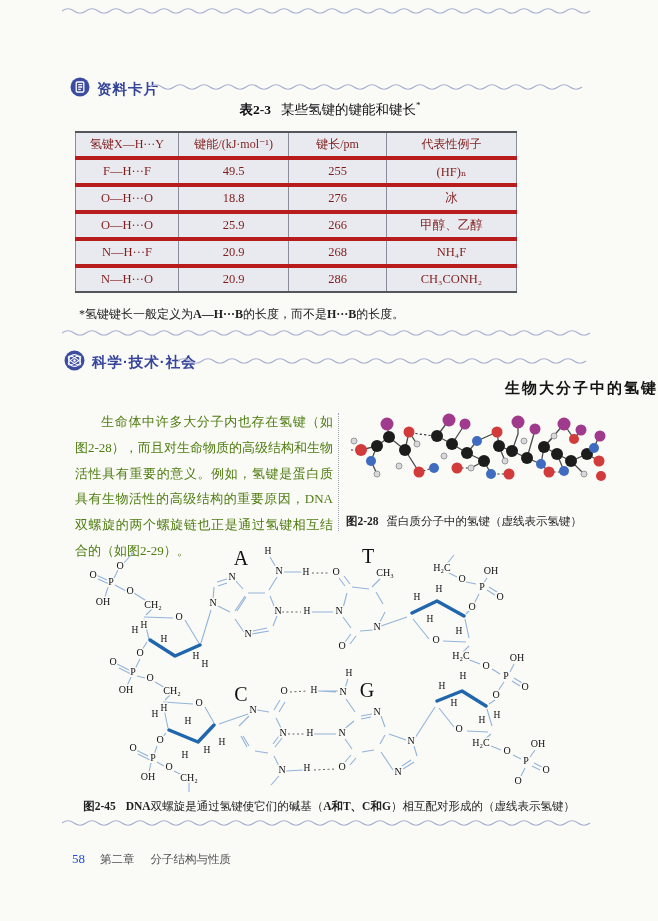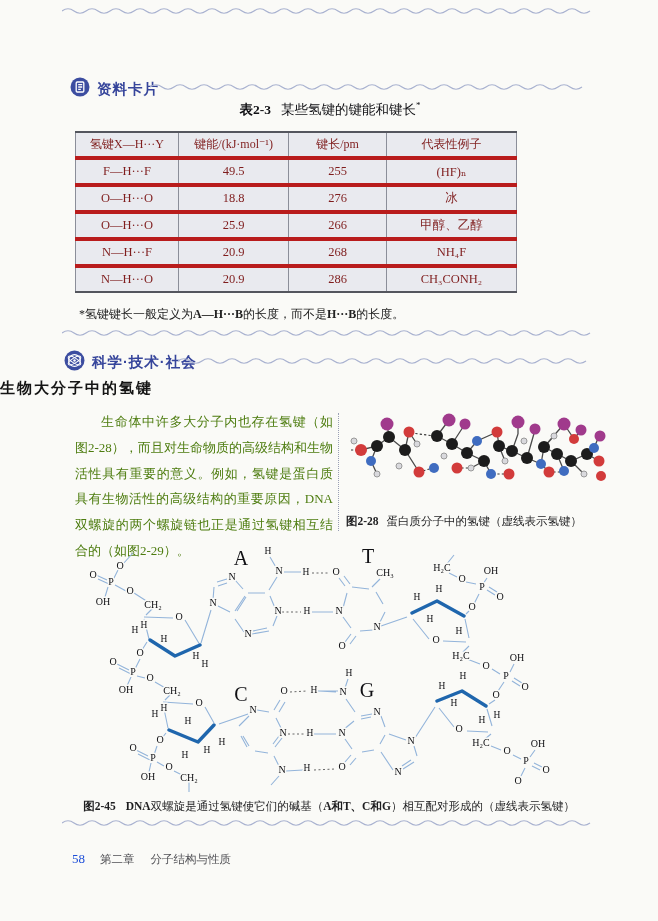--- a/index.html
+++ b/index.html
@@ -14,21 +14,21 @@
              font-size:13.5px;color:#101014;}
   .tbl-title b{margin-right:10px;}
   table.data{position:absolute;left:75px;top:131px;width:442px;border-collapse:collapse;
              background:#e9eaef;font-size:12.5px;color:#7f1d1d;
              border-top:2px solid #54565e;border-bottom:2px solid #54565e;}
   table.data th,table.data td{font-weight:normal;text-align:center;height:23px;padding:0 4px;
              border-left:1px solid #8b8e99;border-right:1px solid #8b8e99;
              border-top:4px solid #b91c1c;}
   table.data tr:first-child th{border-top:none;font-size:12px;}
   .footnote{position:absolute;left:79px;top:306px;font-size:12px;color:#222;}
-  .article-title{position:absolute;left:0;top:379px;width:658px;text-align:left;
+  .article-title{position:absolute;left:0;top:379px;width:658px;text-align:right;
              font-family:"Liberation Sans","DejaVu Sans",sans-serif;font-weight:bold;
              font-size:15px;letter-spacing:2px;color:#141414;}
   .para{position:absolute;left:75px;top:409px;width:258px;font-size:13px;line-height:25.8px;
         text-align:justify;text-indent:2em;color:#4d7c0f;}
   .vsep{position:absolute;left:338px;top:413px;height:118px;border-left:1.5px dotted #9aa0b5;}
   .fig228{position:absolute;left:349px;top:406px;}
   .cap228{position:absolute;left:346px;top:514px;width:262px;font-size:11.5px;color:#1d1d1f;}
   .cap228 b{margin-right:8px;}
   .dna{position:absolute;left:55px;top:540px;}
   .cap229{position:absolute;left:40px;top:799px;width:578px;text-align:center;

